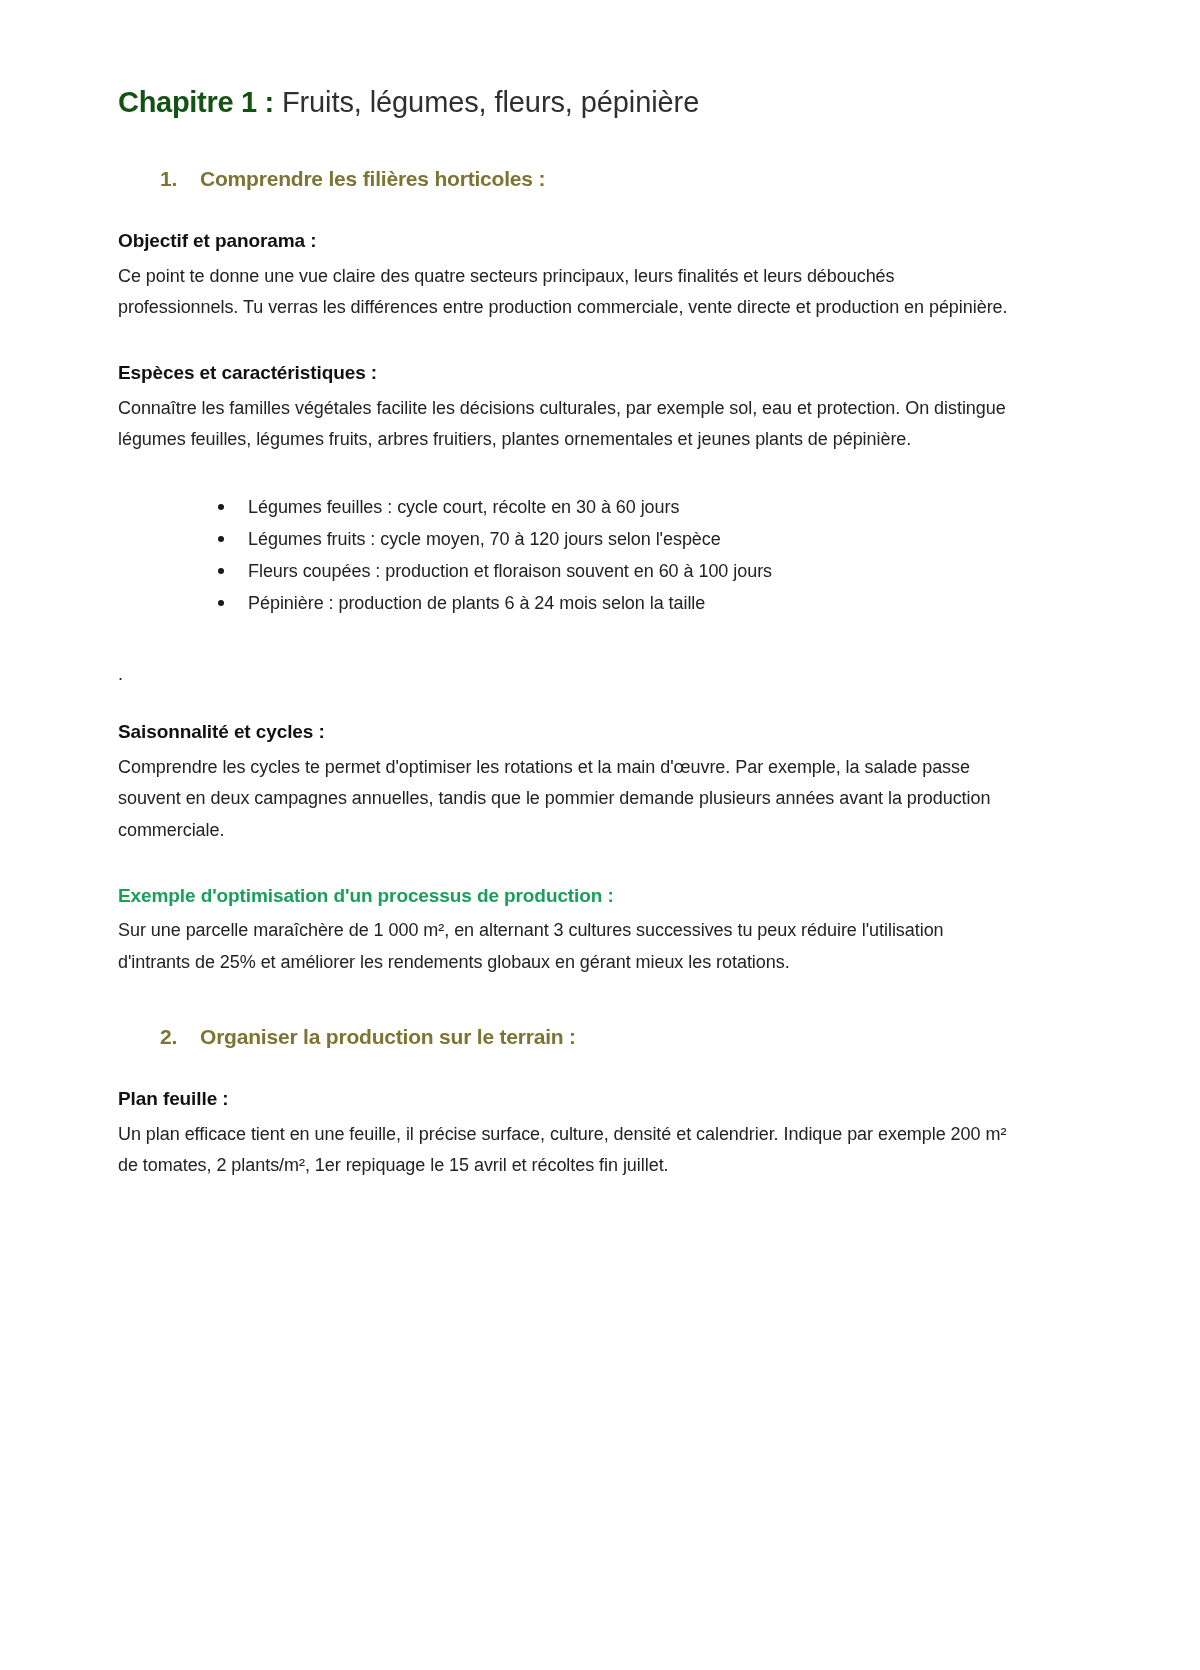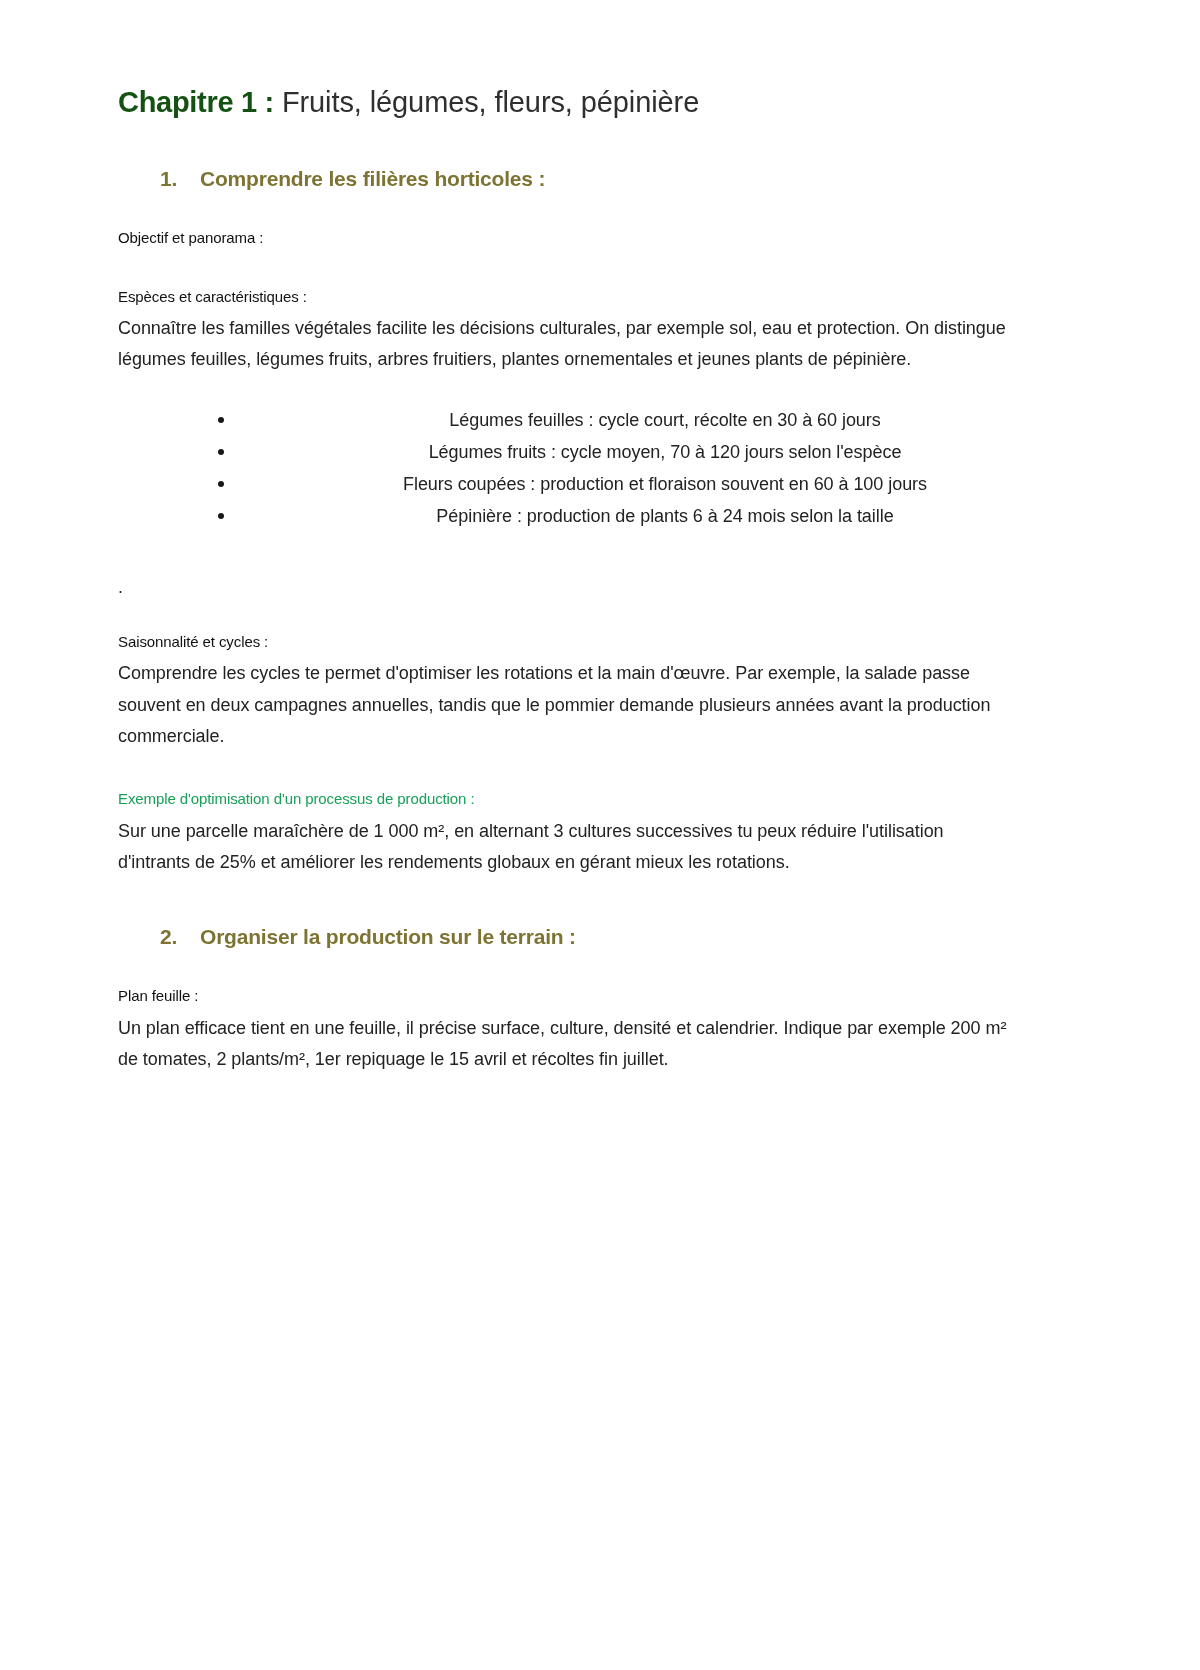--- a/index.html
+++ b/index.html
@@ -65,45 +65,44 @@
     flex: 1 1 auto;
   }
   #section-1-heading { margin-top: 46px; }
   #section-2-heading { margin-top: 47px; }
 
   
   .block { margin-top: 36px; }
   .block.tight { margin-top: 33px; }
 
   .block-title {
-    font-weight: 400;
-    font-size: 15px;
+    font-weight: 700;
+    font-size: 19px;
     color: #111111;
     letter-spacing: -0.1px;
     line-height: 1.5;
     margin: 0 0 5px 0;
   }
   .block-title.green {
     color: #18a05a;
   }
   .block-body {
     font-size: 18px;
     line-height: 1.74;
     color: #222222;
     letter-spacing: -0.05px;
     margin: 0;
     max-width: 895px;
   }
 
   
   .bullet-list {
     list-style: none;
-    margin: 28px 0 0 0;
+    margin: 36px 0 0 0;
     padding: 0 0 0 92px;
-    text-align: center;
   }
   .bullet-list li {
     position: relative;
     font-size: 18px;
     line-height: 1.78;
     color: #222222;
     letter-spacing: -0.05px;
     padding-left: 38px;
   }
   .bullet-list li .dot {
@@ -134,20 +133,21 @@
     <span class="chapter-label">Chapitre 1 :</span><span class="chapter-rest"> Fruits, légumes, fleurs, pépinière</span>
   </h1>
 
   <h2 class="section-heading" id="section-1-heading">
     <span class="num">1.</span>
     <span class="sec-text">Comprendre les filières horticoles :</span>
   </h2>
 
   <div class="block">
     <p class="block-title">Objectif et panorama :</p>
+    <p class="block-body">Ce point te donne une vue claire des quatre secteurs principaux, leurs finalités et leurs débouchés professionnels. Tu verras les différences entre production commerciale, vente directe et production en pépinière.</p>
   </div>
 
   <div class="block">
     <p class="block-title">Espèces et caractéristiques :</p>
     <p class="block-body">Connaître les familles végétales facilite les décisions culturales, par exemple sol, eau et protection. On distingue légumes feuilles, légumes fruits, arbres fruitiers, plantes ornementales et jeunes plants de pépinière.</p>
   </div>
 
   <ul class="bullet-list">
     <li>
       <span class="dot"></span>

